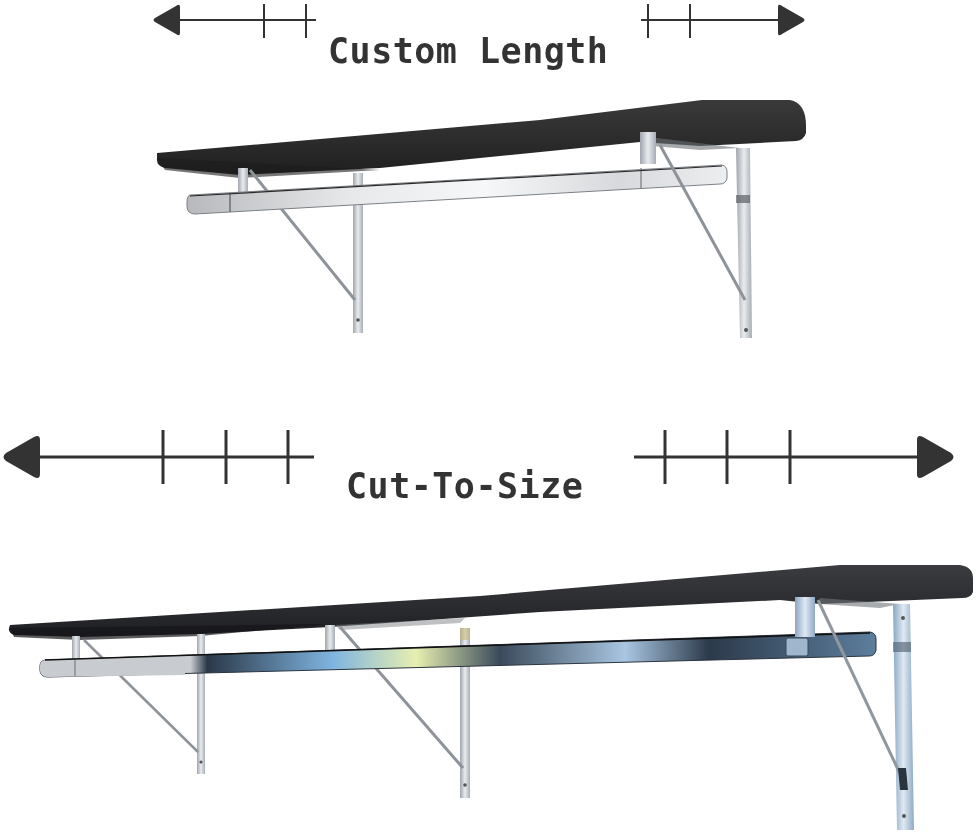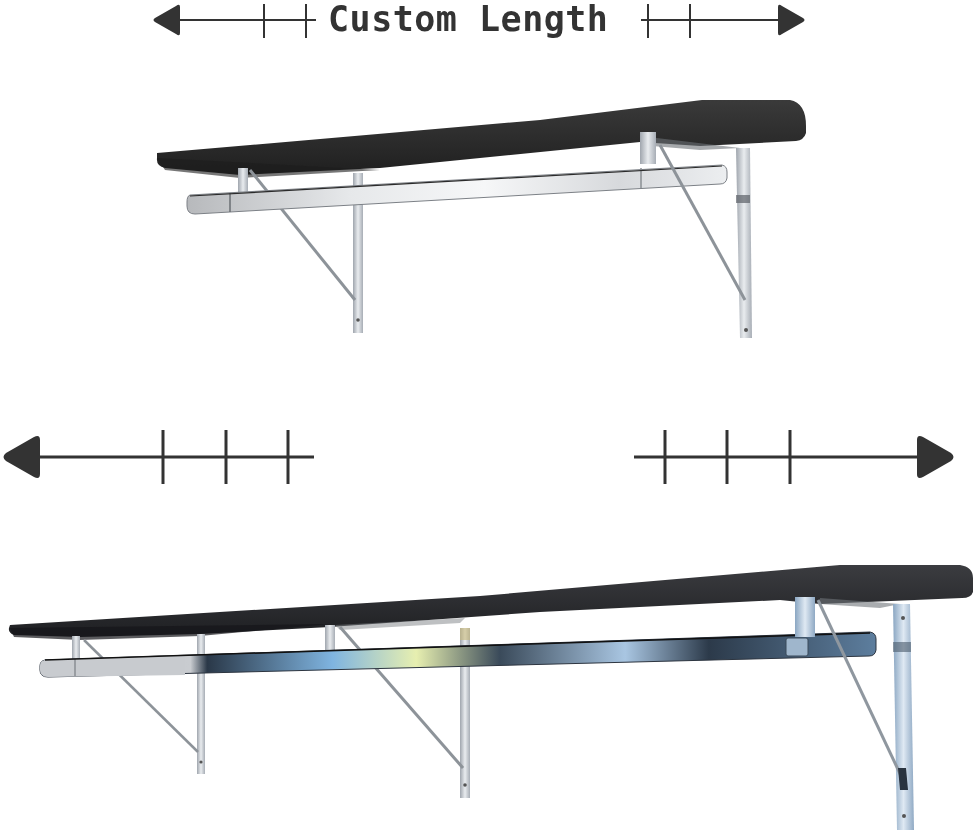--- a/index.html
+++ b/index.html
@@ -6,20 +6,21 @@
     body { width: 978px; height: 834px; position: relative; overflow: hidden; font-family: "DejaVu Sans Mono", monospace; }
     .canvas { position: absolute; left: 0; top: 0; width: 978px; height: 834px; }
     .label {
       position: absolute;
       font-family: "DejaVu Sans Mono", "Liberation Mono", monospace;
       font-weight: bold;
       color: #333333;
       white-space: nowrap;
       line-height: 1;
       background: #ffffff;
+      margin-top: 32px;
     }
     #label-top { left: 328px; top: 2px; font-size: 35px; letter-spacing: 0.5px; }
     #label-bottom { left: 346px; top: 437px; font-size: 35px; letter-spacing: 0.5px; }
     svg { position: absolute; left: 0; top: 0; }
   </style>
 </head>
 <body>
 
 <div class="canvas">
 
@@ -148,13 +149,14 @@
       <rect x="893" y="642" width="18" height="10" fill="#4a5a6a" opacity="0.6"></rect>
       <circle cx="904" cy="816" r="2" fill="#555"></circle>
       <circle cx="903" cy="618" r="2" fill="#555"></circle>
 
       <line x1="818" y1="600" x2="903" y2="780" stroke="#8f979f" stroke-width="3"></line>
       <path d="M898,768 L906,768 L908,790 L900,790 Z" fill="#2a3440"></path>
     </g>
   </svg>
 
   <div id="label-top" class="label">Custom Length</div>
+  <div id="label-bottom" class="label">Cut-To-Size</div>
 </div>
 
 </body></html>

